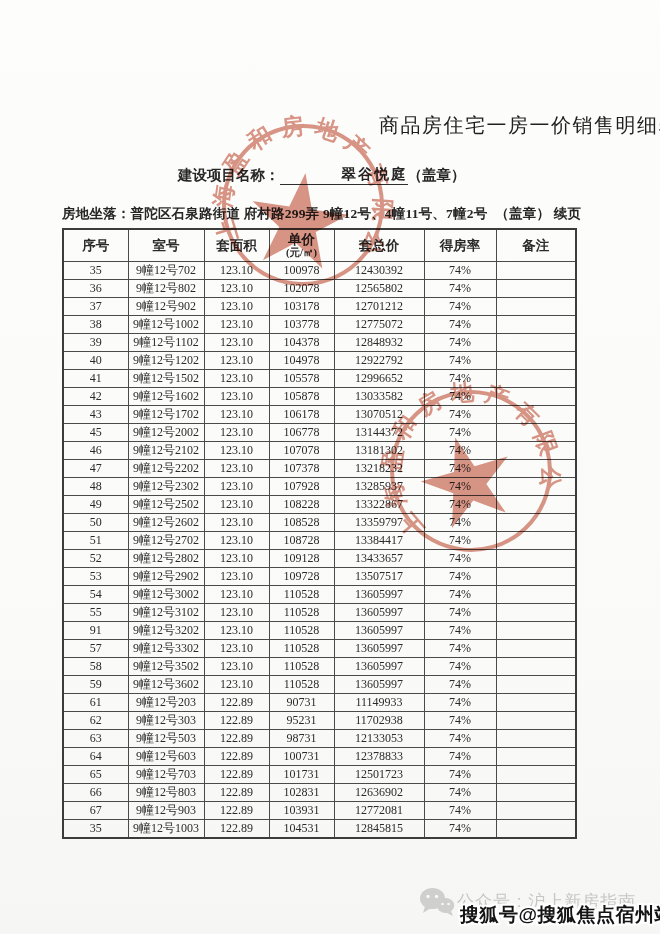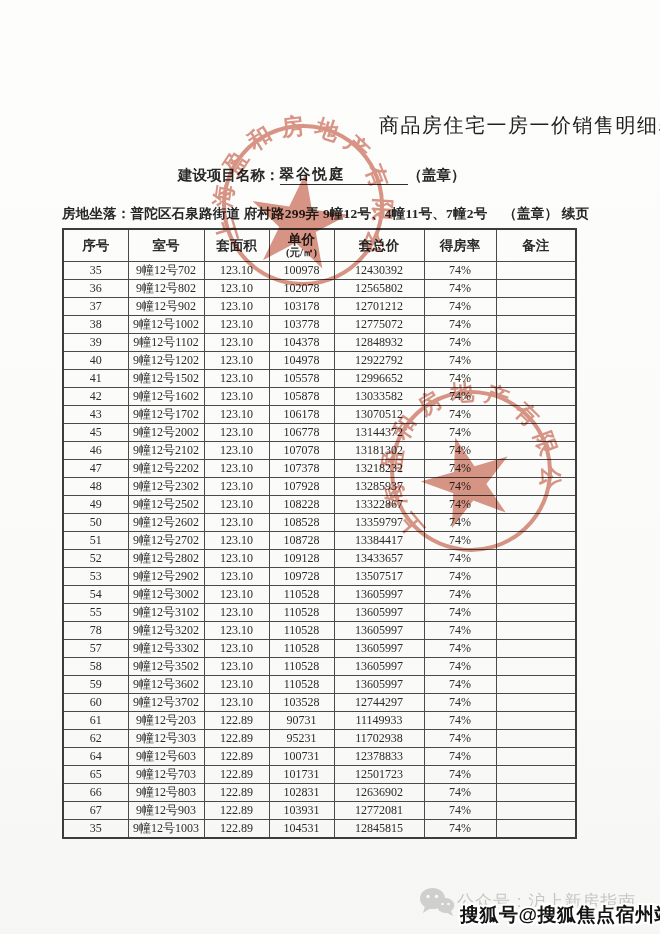--- a/index.html
+++ b/index.html
@@ -14,27 +14,27 @@
   .doc-title{
     position:absolute;top:112px;left:0;width:100%;
     text-align:right;font-size:20px;font-weight:normal;letter-spacing:1.5px;
     color:#1f1f1f;
     padding-left:20px;
   }
 
   .project-line{position:absolute;top:165px;left:178px;font-size:14.5px;font-weight:bold;white-space:nowrap;}
   .project-underline{
     display:inline-block;width:128px;border-bottom:1.5px solid #2e2e2e;
-    text-align:left;vertical-align:bottom;font-weight:bold;letter-spacing:2px;
+    text-align:right;vertical-align:bottom;font-weight:bold;letter-spacing:2px;
   }
   .seal-note{margin-left:0;}
 
   .location-line{position:absolute;top:205px;left:62px;font-size:13.5px;font-weight:bold;white-space:nowrap;letter-spacing:0.2px;}
   .location-line .lbl{margin-right:0;}
-  .location-line .sfx{margin-left:16px;}
+  .location-line .sfx{margin-left:8px;}
 
   table.price-table{
     position:absolute;left:62px;top:228px;width:513px;
     border-collapse:collapse;table-layout:fixed;
     border:2px solid #3c3c3c;
   }
   .price-table th,.price-table td{
     border:1px solid #4a4a4a;text-align:center;vertical-align:middle;
     padding:0;overflow:hidden;white-space:nowrap;color:#2a2a2a;
   }
@@ -273,21 +273,21 @@
         <tr>
           <td>55</td>
           <td>9幢12号3102</td>
           <td>123.10</td>
           <td>110528</td>
           <td>13605997</td>
           <td>74%</td>
           <td></td>
         </tr>
         <tr>
-          <td>78</td>
+          <td>91</td>
           <td>9幢12号3202</td>
           <td>123.10</td>
           <td>110528</td>
           <td>13605997</td>
           <td>74%</td>
           <td></td>
         </tr>
         <tr>
           <td>57</td>
           <td>9幢12号3302</td>
@@ -309,43 +309,43 @@
         <tr>
           <td>59</td>
           <td>9幢12号3602</td>
           <td>123.10</td>
           <td>110528</td>
           <td>13605997</td>
           <td>74%</td>
           <td></td>
         </tr>
         <tr>
-          <td>60</td>
-          <td>9幢12号3702</td>
-          <td>123.10</td>
-          <td>103528</td>
-          <td>12744297</td>
-          <td>74%</td>
-          <td></td>
-        </tr>
-        <tr>
           <td>61</td>
           <td>9幢12号203</td>
           <td>122.89</td>
           <td>90731</td>
           <td>11149933</td>
           <td>74%</td>
           <td></td>
         </tr>
         <tr>
           <td>62</td>
           <td>9幢12号303</td>
           <td>122.89</td>
           <td>95231</td>
           <td>11702938</td>
+          <td>74%</td>
+          <td></td>
+        </tr>
+        <tr>
+          <td>63</td>
+          <td>9幢12号503</td>
+          <td>122.89</td>
+          <td>98731</td>
+          <td>12133053</td>
           <td>74%</td>
           <td></td>
         </tr>
         <tr>
           <td>64</td>
           <td>9幢12号603</td>
           <td>122.89</td>
           <td>100731</td>
           <td>12378833</td>
           <td>74%</td>

